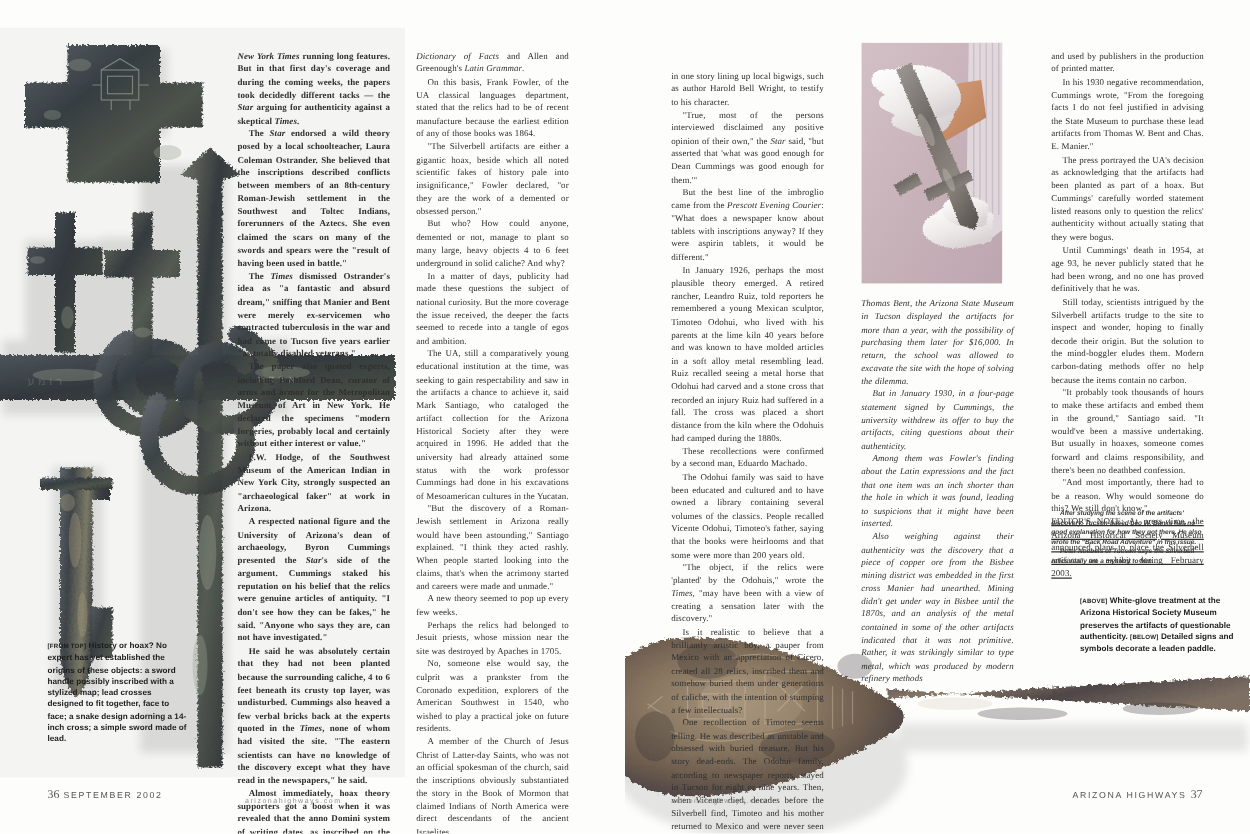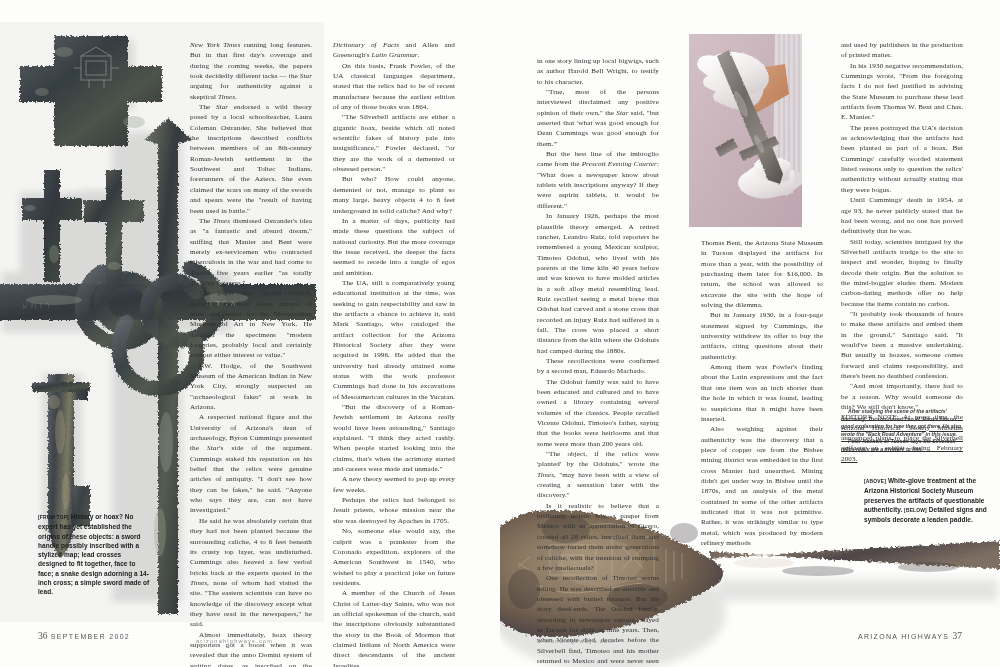--- a/index.html
+++ b/index.html
@@ -222,21 +222,21 @@
 
         <rect x="0" y="0" width="330" height="600" fill="#6b6f63" opacity="0.06"></rect>
       </svg>
     </div>
 
     <div class="caption" style="left:38px; top:512px; width:112px;">
       <span class="lead">[FROM TOP]</span>
       <span>History or hoax? No expert has yet established the origins of these objects: a sword handle possibly inscribed with a stylized map; lead crosses designed to fit together, face to face; a snake design adorning a 14-inch cross; a simple sword made of lead.</span>
     </div>
 
-    <div class="col" style="left:190px; top:40px; width:122px; height:575px;">
+    <div class="col" style="left:190px; top:40px; width:122px; height:575px;font-weight:bold;">
       <div>
           <p class="noind"><i>New York <i>Times</i></i> running long features. But in that first day's coverage and during the coming weeks, the papers took decidedly different tacks — the <i>Star</i> arguing for authenticity against a skeptical <i>Times</i>.</p>
           <p>The <i>Star</i> endorsed a wild theory posed by a local schoolteacher, Laura Coleman Ostrander. She believed that the inscriptions described conflicts between members of an 8th-century Roman-Jewish settlement in the Southwest and Toltec Indians, forerunners of the Aztecs. She even claimed the scars on many of the swords and spears were the "result of having been used in battle."</p>
           <p>The <i>Times</i> dismissed Ostrander's idea as "a fantastic and absurd dream," sniffing that Manier and Bent were merely ex-servicemen who contracted tuberculosis in the war and had come to Tucson five years earlier "as totally disabled veterans."</p>
           <p>The paper also quoted experts, including Bashford Dean, curator of arms and armor for the Metropolitan Museum of Art in New York. He declared the specimens "modern forgeries, probably local and certainly without either interest or value."</p>
           <p>F.W. Hodge, of the Southwest Museum of the American Indian in New York City, strongly suspected an "archaeological faker" at work in Arizona.</p>
           <p>A respected national figure and the University of Arizona's dean of archaeology, Byron Cummings presented the <i>Star</i>'s side of the argument. Cummings staked his reputation on his belief that the relics were genuine articles of antiquity. "I don't see how they can be fakes," he said. "Anyone who says they are, can not have investigated."</p>
           <p>He said he was absolutely certain that they had not been planted because the surrounding caliche, 4 to 6 feet beneath its crusty top layer, was undisturbed. Cummings also heaved a few verbal bricks back at the experts quoted in the <i>Times</i>, none of whom had visited the site. "The eastern scientists can have no knowledge of the discovery except what they have read in the newspapers," he said.</p>
           <p>Almost immediately, hoax theory supporters got a boost when it was revealed that the anno Domini system of writing dates, as inscribed on the artifacts, didn't come into general use in Europe until the 10th century. How then could the Silverbell pieces be from the 8th century?</p>
         </div>
@@ -407,21 +407,21 @@
           <p>But the best line of the imbroglio came from the <i>Prescott Evening Courier</i>: "What does a newspaper know about tablets with inscriptions anyway? If they were aspirin tablets, it would be different."</p>
           <p>In January 1926, perhaps the most plausible theory emerged. A retired rancher, Leandro Ruiz, told reporters he remembered a young Mexican sculptor, Timoteo Odohui, who lived with his parents at the lime kiln 40 years before and was known to have molded articles in a soft alloy metal resembling lead. Ruiz recalled seeing a metal horse that Odohui had carved and a stone cross that recorded an injury Ruiz had suffered in a fall. The cross was placed a short distance from the kiln where the Odohuis had camped during the 1880s.</p>
           <p>These recollections were confirmed by a second man, Eduardo Machado.</p>
           <p>The Odohui family was said to have been educated and cultured and to have owned a library containing several volumes of the classics. People recalled Vicente Odohui, Timoteo's father, saying that the books were heirlooms and that some were more than 200 years old.</p>
           <p>"The object, if the relics were 'planted' by the Odohuis," wrote the <i>Times</i>, "may have been with a view of creating a sensation later with the discovery."</p>
           <p>Is it realistic to believe that a brilliantly artistic boy, a pauper from Mexico with an appreciation of Cicero, created all 28 relics, inscribed them and somehow buried them under generations of caliche, with the intention of stumping a few intellectuals?</p>
           <p>One recollection of Timoteo seems telling. He was described as unstable and obsessed with buried treasure. But his story dead-ends. The Odohui family, according to newspaper reports, stayed in Tucson for eight or nine years. Then, when Vicente died, decades before the Silverbell find, Timoteo and his mother returned to Mexico and were never seen or heard from again.</p>
         </div>
     </div>
 
-    <div class="col" style="left:201px; top:238px; width:122px; height:340px;">
+    <div class="col" style="left:189px; top:238px; width:122px; height:340px;font-style:italic;">
       <div>
           <p class="noind">Thomas Bent, the Arizona State Museum in Tucson displayed the artifacts for more than a year, with the possibility of purchasing them later for $16,000. In return, the school was allowed to excavate the site with the hope of solving the dilemma.</p>
           <p>But in January 1930, in a four-page statement signed by Cummings, the university withdrew its offer to buy the artifacts, citing questions about their authenticity.</p>
           <p>Among them was Fowler's finding about the Latin expressions and the fact that one item was an inch shorter than the hole in which it was found, leading to suspicions that it might have been inserted.</p>
           <p>Also weighing against their authenticity was the discovery that a piece of copper ore from the Bisbee mining district was embedded in the first cross Manier had unearthed. Mining didn't get under way in Bisbee until the 1870s, and an analysis of the metal contained in some of the other artifacts indicated that it was not primitive. Rather, it was strikingly similar to type metal, which was produced by modern refinery methods</p>
         </div>
     </div>
 
     <div class="col" style="left:341px; top:40px; width:122px;">
       <div>

